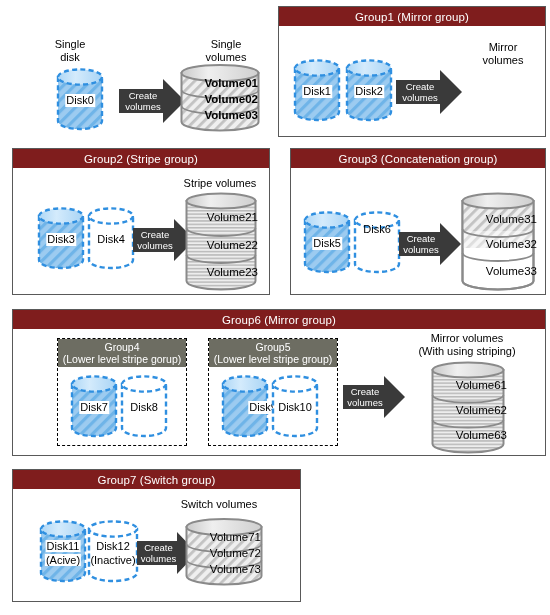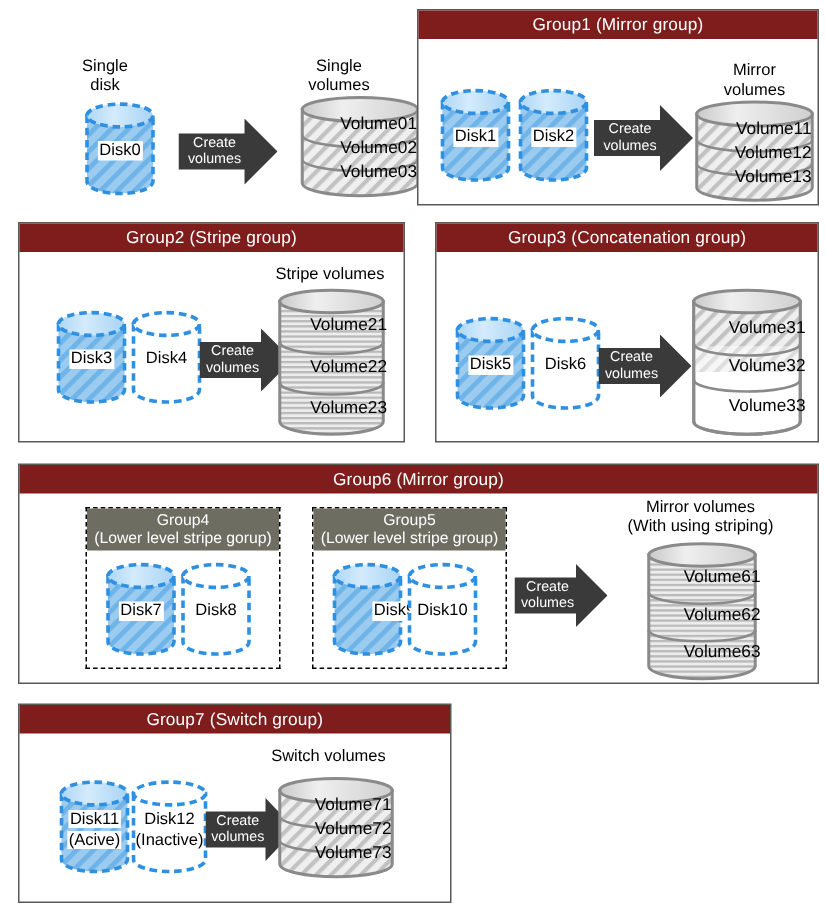--- a/index.html
+++ b/index.html
@@ -105,21 +105,21 @@
     <svg width="66" height="44" viewBox="0 0 66 44">
       <path d="M0,10 L44,10 L44,0 L66,22 L44,44 L44,34 L0,34 Z" fill="#3a3a3a"></path>
     </svg>
     <div class="arrow-text" style="left:3px;width:42px;">Create
 volumes</div>
   </div>
 
   <div class="caption" style="left:184px;top:38px;width:84px;">Single
 volumes</div>
 
-  <div class="vol" style="left:200px;top:64px;">
+  <div class="vol" style="left:180px;top:64px;font-weight:bold;">
     <svg width="80" height="68" viewBox="0 0 80 68">
       <path d="M1.5,9 L1.5,58 A38.5,8.5 0 0 0 78.5,58 L78.5,9 Z" fill="url(#pDiagGray)" stroke="#8a8a8a" stroke-width="2"></path>
       <ellipse cx="40" cy="9" rx="38.5" ry="8" fill="url(#gGrayTop)" stroke="#8a8a8a" stroke-width="2"></ellipse>
       <path d="M1.5,26 A38.5,8 0 0 0 78.5,26" fill="none" stroke="#8a8a8a" stroke-width="1.6"></path>
       <path d="M1.5,42 A38.5,8 0 0 0 78.5,42" fill="none" stroke="#8a8a8a" stroke-width="1.6"></path>
     </svg>
     <div class="vol-labels">
       <div class="vol-label" style="top:13px;">Volume01</div>
       <div class="vol-label" style="top:29px;">Volume02</div>
       <div class="vol-label" style="top:45px;">Volume03</div>
@@ -150,33 +150,20 @@
     <svg width="66" height="44" viewBox="0 0 66 44">
       <path d="M0,10 L44,10 L44,0 L66,22 L44,44 L44,34 L0,34 Z" fill="#3a3a3a"></path>
     </svg>
     <div class="arrow-text" style="left:3px;width:42px;">Create
 volumes</div>
   </div>
 
   <div class="caption" style="left:184px;top:34px;width:80px;">Mirror
 volumes</div>
 
-  <div class="vol" style="left:184px;top:60px;">
-    <svg width="80" height="68" viewBox="0 0 80 68">
-      <path d="M1.5,9 L1.5,58 A38.5,8.5 0 0 0 78.5,58 L78.5,9 Z" fill="url(#pDiagGray)" stroke="#8a8a8a" stroke-width="2"></path>
-      <ellipse cx="40" cy="9" rx="38.5" ry="8" fill="url(#gGrayTop)" stroke="#8a8a8a" stroke-width="2"></ellipse>
-      <path d="M1.5,26 A38.5,8 0 0 0 78.5,26" fill="none" stroke="#8a8a8a" stroke-width="1.6"></path>
-      <path d="M1.5,42 A38.5,8 0 0 0 78.5,42" fill="none" stroke="#8a8a8a" stroke-width="1.6"></path>
-    </svg>
-    <div class="vol-labels">
-      <div class="vol-label" style="top:13px;">Volume11</div>
-      <div class="vol-label" style="top:29px;">Volume12</div>
-      <div class="vol-label" style="top:45px;">Volume13</div>
-    </div>
-  </div>
 </div>
 
 <div class="panel" style="left:12px;top:148px;width:258px;height:147px;">
   <div class="panel-header">Group2 (Stripe group)</div>
 
   <div class="disk" style="left:24px;top:58px;">
     <svg width="48" height="62" viewBox="0 0 48 62">
       <path d="M2,9 L2,53 A22,8 0 0 0 46,53 L46,9 Z" fill="url(#pDiagBlue)" stroke="#2f8fe0" stroke-width="2.4" stroke-dasharray="5,3.2"></path>
       <ellipse cx="24" cy="9" rx="22" ry="7.6" fill="url(#gBlueTop)" stroke="#2f8fe0" stroke-width="2.4" stroke-dasharray="5,3.2"></ellipse>
     </svg>
@@ -225,21 +212,21 @@
       <ellipse cx="24" cy="9" rx="22" ry="7.6" fill="url(#gBlueTop)" stroke="#2f8fe0" stroke-width="2.4" stroke-dasharray="5,3.2"></ellipse>
     </svg>
     <div class="disk-label" style="top:26px;background:#fff;padding:0 1px;">Disk5</div>
   </div>
 
   <div class="disk" style="left:62px;top:62px;">
     <svg width="48" height="62" viewBox="0 0 48 62">
       <path d="M2,9 L2,53 A22,8 0 0 0 46,53 L46,9 Z" fill="#ffffff" stroke="#2f8fe0" stroke-width="2.4" stroke-dasharray="5,3.2"></path>
       <ellipse cx="24" cy="9" rx="22" ry="7.6" fill="#ffffff" stroke="#2f8fe0" stroke-width="2.4" stroke-dasharray="5,3.2"></ellipse>
     </svg>
-    <div class="disk-label" style="top:26px;">Disk6</div>
+    <div class="disk-label" style="top:12px;">Disk6</div>
   </div>
 
   <div class="arrow" style="left:108px;top:74px;">
     <svg width="62" height="42" viewBox="0 0 62 42">
       <path d="M0,9 L41,9 L41,0 L62,21 L41,42 L41,33 L0,33 Z" fill="#3a3a3a"></path>
     </svg>
     <div class="arrow-text" style="left:2px;width:40px;">Create
 volumes</div>
   </div>
 

